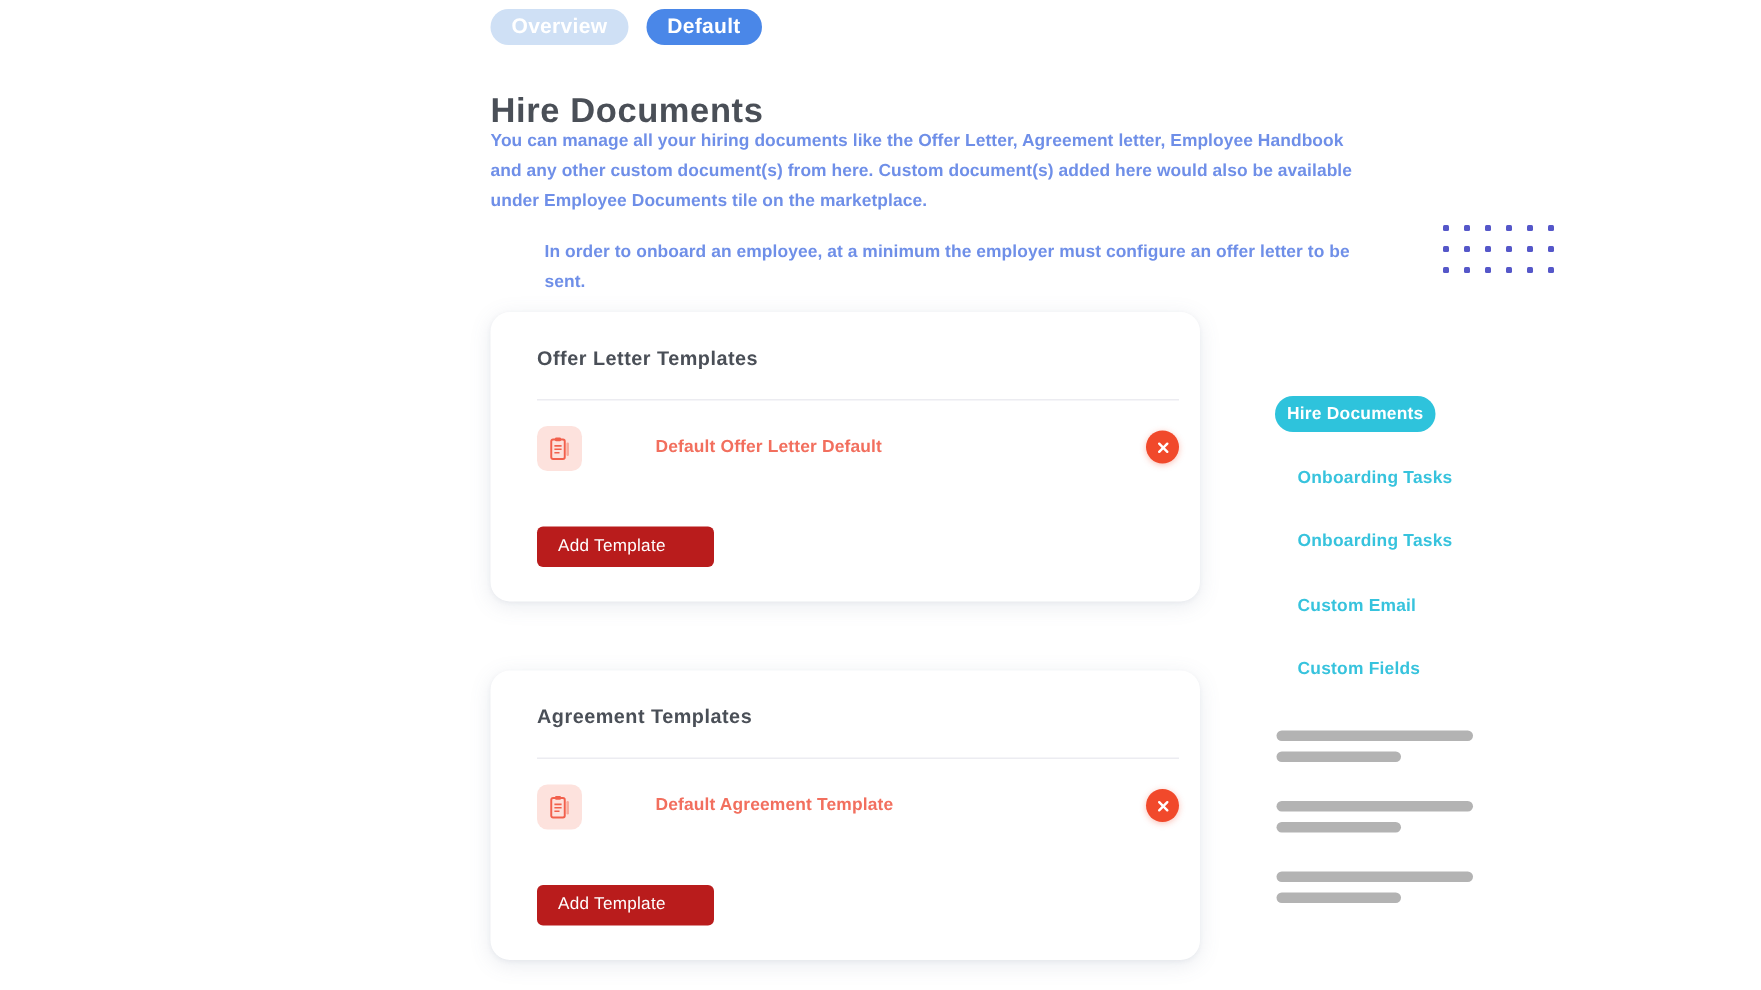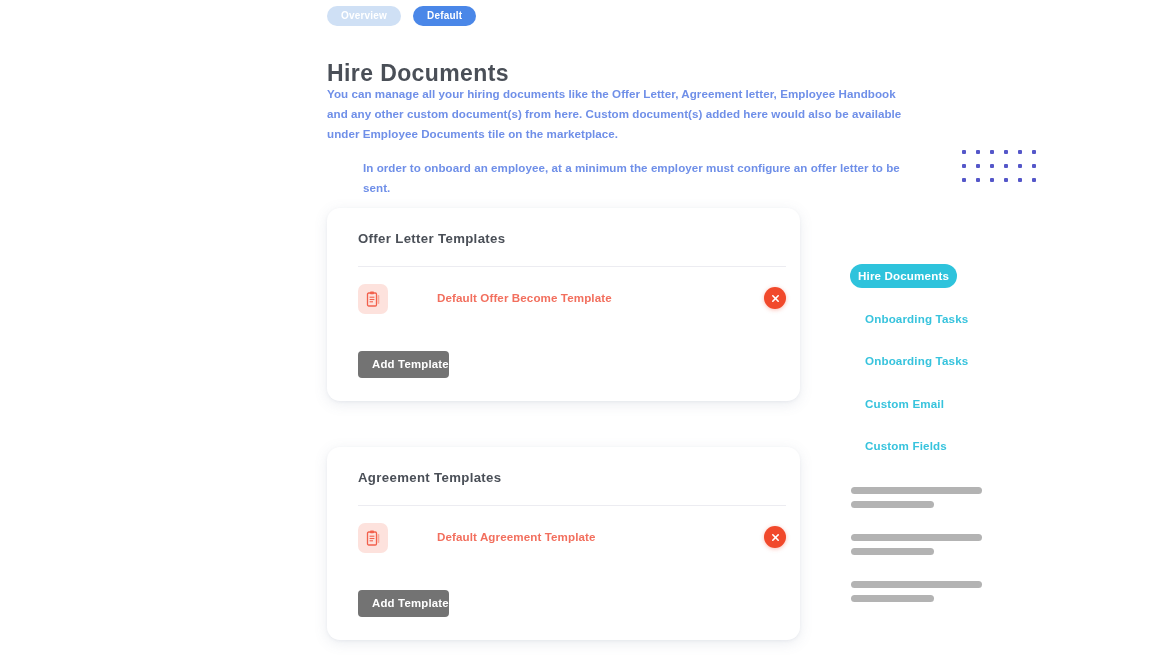--- a/index.html
+++ b/index.html
@@ -24,21 +24,21 @@
     top: 6px;
     display: flex;
     align-items: center;
     gap: 12px;
   }
   .tab-pill {
     border: none;
     outline: none;
     border-radius: 12px;
     padding: 4px 14px 5px 14px;
-    font-size: 10px;
+    font-size: 14px;
     font-weight: bold;
     letter-spacing: .2px;
     color: #ffffff;
     cursor: pointer;
     line-height: 1.1;
     font-family: "Liberation Sans", sans-serif;
   }
   .tab-pill.inactive { background: #cfe0f5; color: #ffffff; }
   .tab-pill.active   { background: #4a87e8; color: #ffffff; }
 
@@ -160,26 +160,26 @@
     justify-content: center;
     box-shadow: 0 1px 4px rgba(241,73,43,.35);
   }
 
   .add-template-btn {
     position: absolute;
     left: 31px;
     top: 143px;
     border: none;
     border-radius: 4px;
-    background: #737373;
+    background: #b91c1c;
     color: #ffffff;
     font-size: 11.4px;
-    font-weight: bold;
+    font-weight: normal;
     letter-spacing: .2px;
-    padding: 7px 0 8px 14px;
+    padding: 7px 32px 8px 14px;
     cursor: pointer;
     font-family: "Liberation Sans", sans-serif;
   }
 
   
   .side-nav {
     position: absolute;
     left: 850px;
     top: 264px;
     width: 180px;
@@ -267,21 +267,21 @@
     <span class="doc-icon">
       <svg width="16" height="17" viewBox="0 0 16 17" aria-hidden="true">
         <rect x="2.5" y="2" width="9" height="13" rx="1.2" fill="none" stroke="#f2604c" stroke-width="1.3"></rect>
         <rect x="5" y="0.6" width="4" height="2.6" rx="0.8" fill="#f2604c"></rect>
         <line x1="4.6" y1="6.2" x2="9.4" y2="6.2" stroke="#f2604c" stroke-width="1.1"></line>
         <line x1="4.6" y1="8.5" x2="9.4" y2="8.5" stroke="#f2604c" stroke-width="1.1"></line>
         <line x1="4.6" y1="10.8" x2="8" y2="10.8" stroke="#f2604c" stroke-width="1.1"></line>
         <rect x="12.6" y="4" width="1.7" height="9" rx="0.8" fill="#f8a99a"></rect>
       </svg>
     </span>
-    <span class="template-name">Default Offer Become Template</span>
+    <span class="template-name">Default Offer Letter Default</span>
     <button class="delete-btn">
       <svg width="9" height="9" viewBox="0 0 10 10" aria-hidden="true">
         <line x1="2" y1="2" x2="8" y2="8" stroke="#ffffff" stroke-width="1.8" stroke-linecap="round"></line>
         <line x1="8" y1="2" x2="2" y2="8" stroke="#ffffff" stroke-width="1.8" stroke-linecap="round"></line>
       </svg>
     </button>
   </div>
 
   <button class="add-template-btn">Add Template</button>
 </section>

